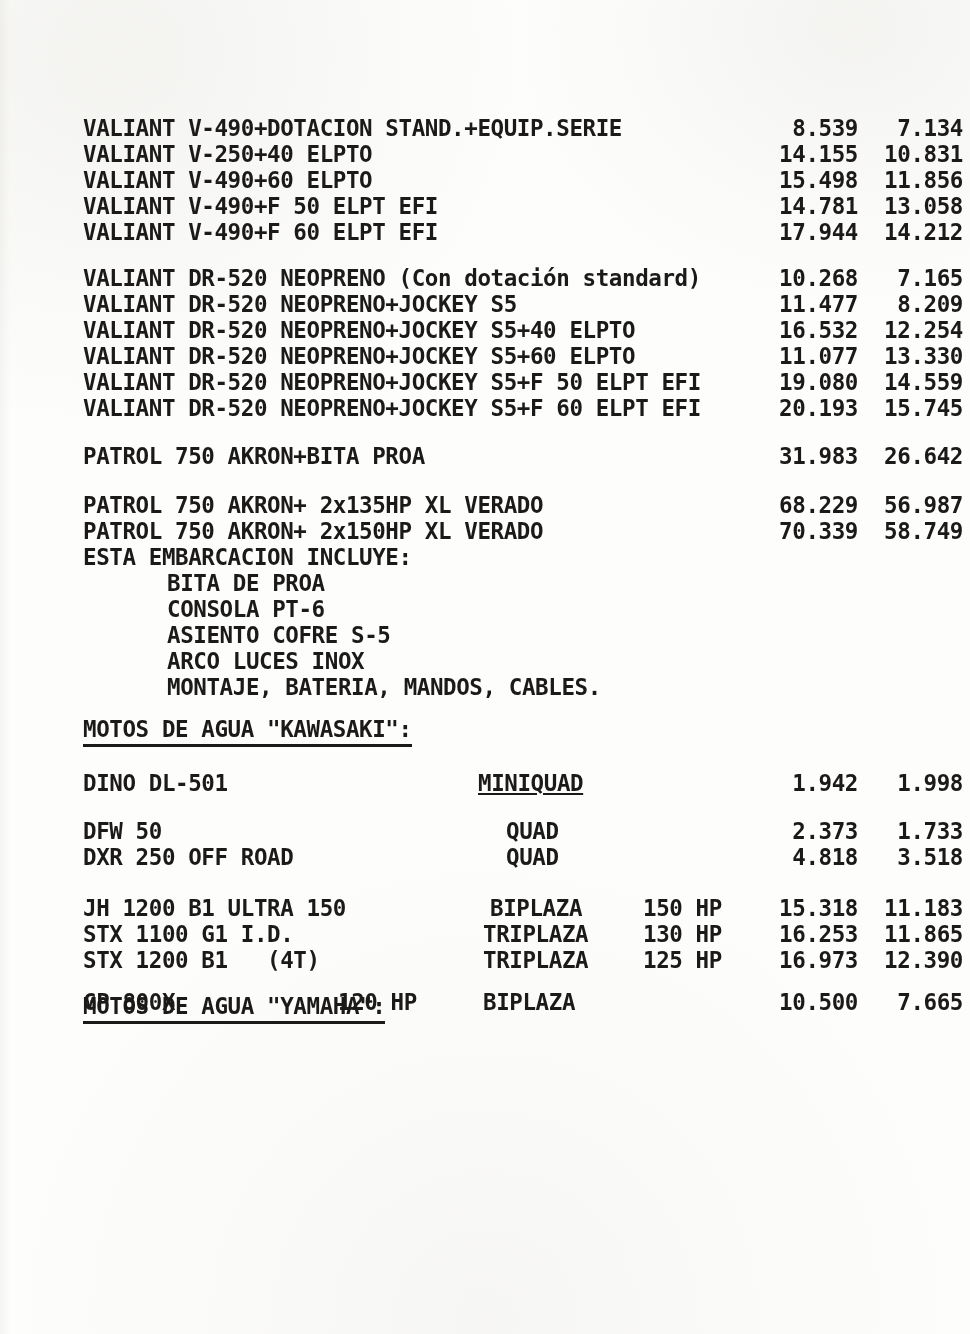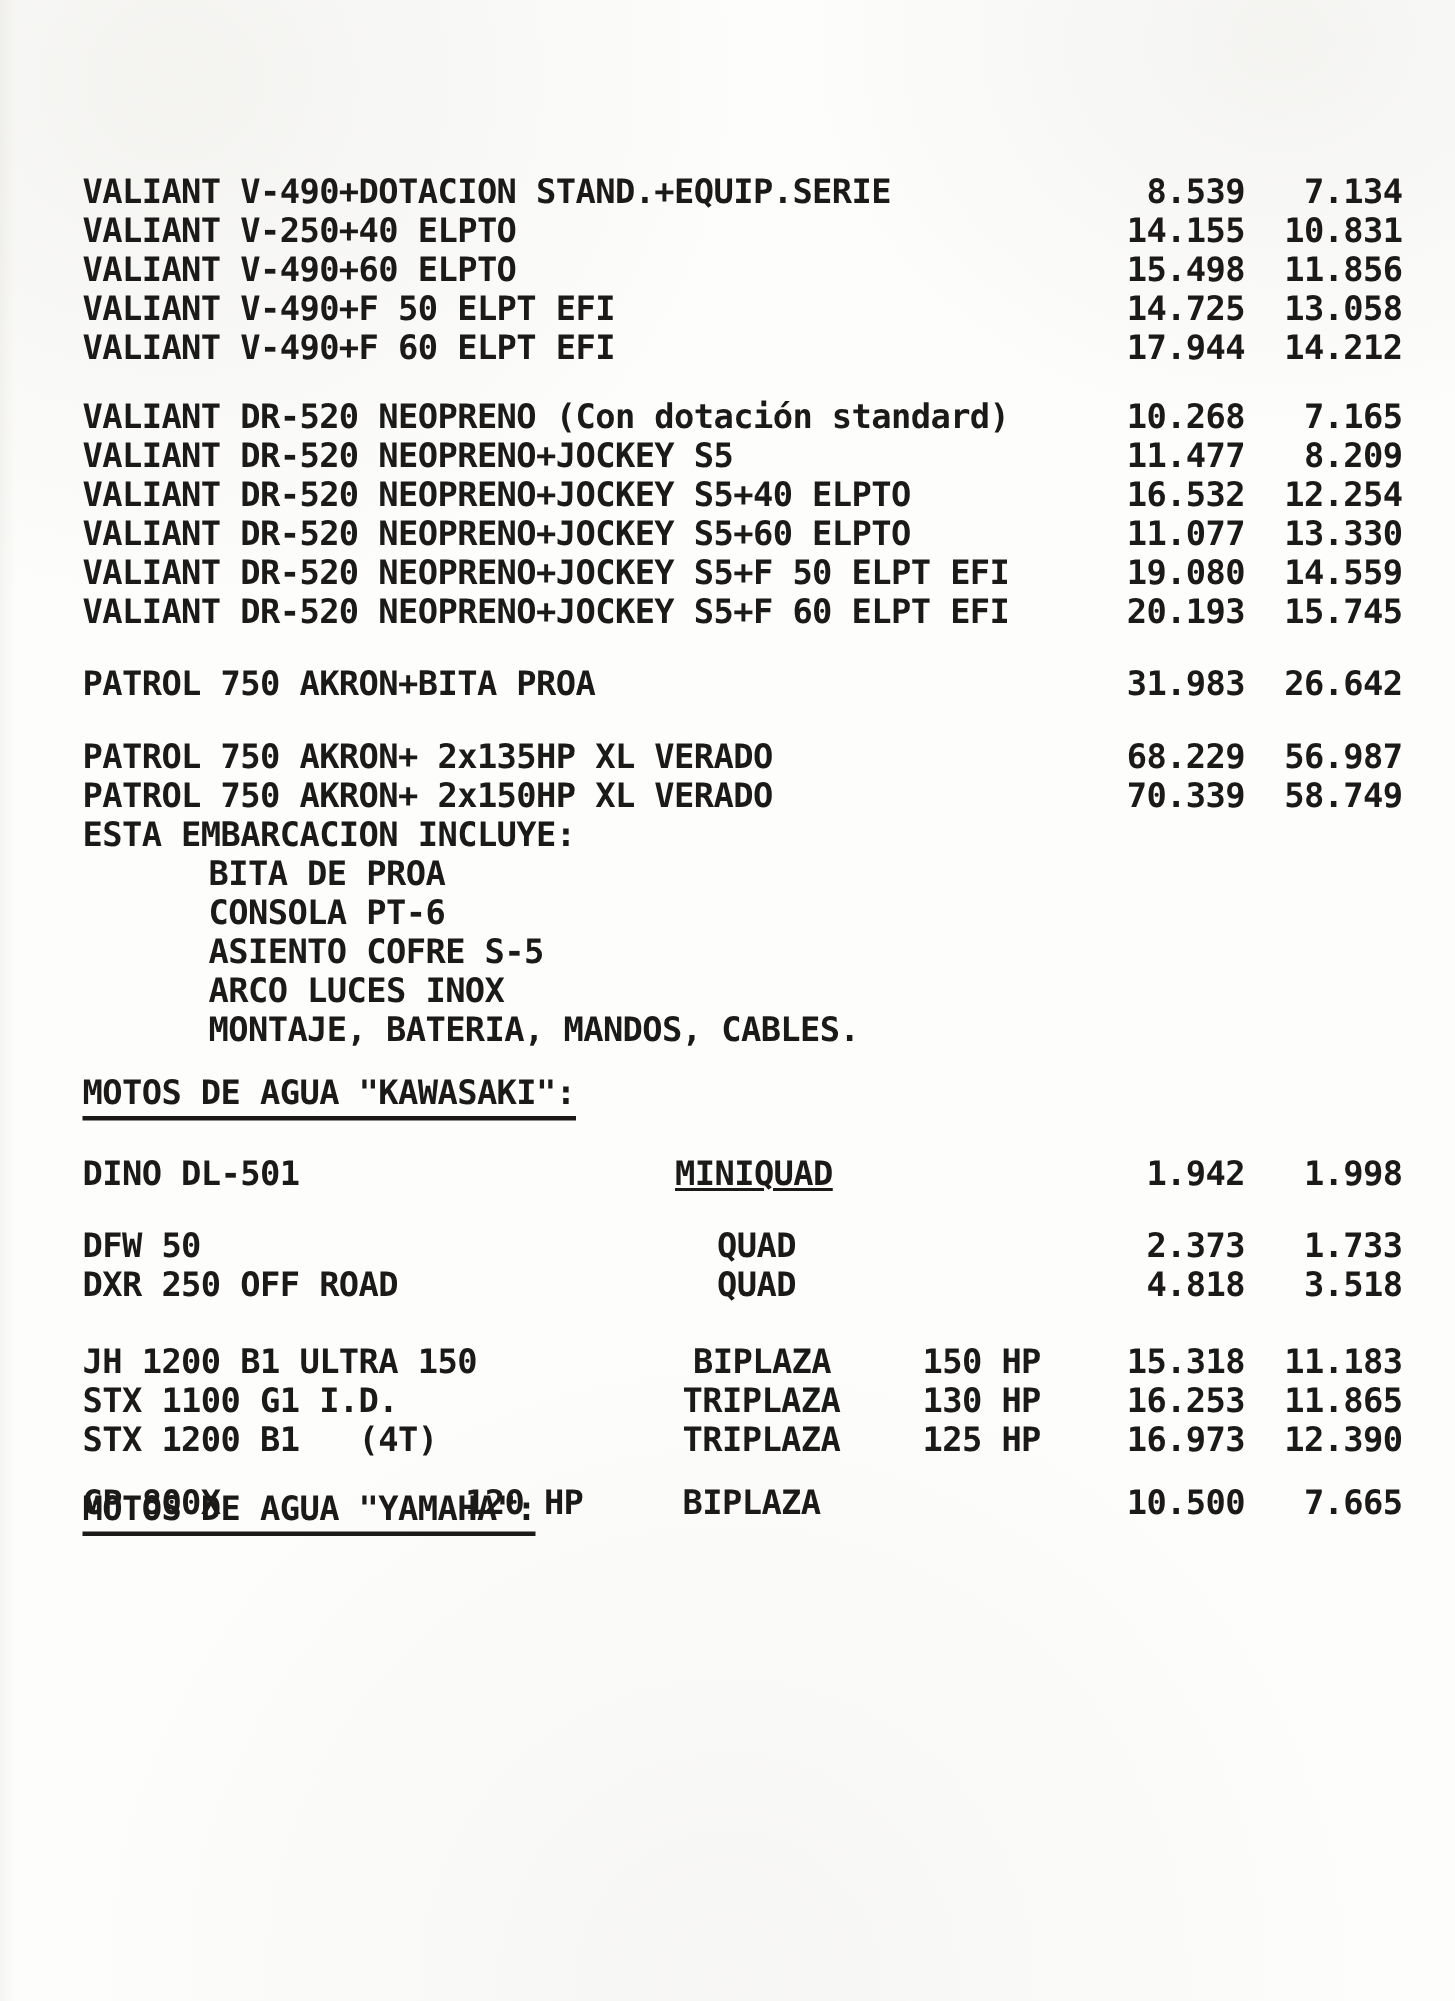--- a/index.html
+++ b/index.html
@@ -25,20 +25,21 @@
       radial-gradient(ellipse 50% 30% at 88% 2%, rgba(208,206,198,0.20), transparent 70%),
       radial-gradient(ellipse 70% 50% at 50% 99%, rgba(212,210,203,0.16), transparent 70%),
       linear-gradient(90deg, rgba(225,223,216,0.30) 0px, rgba(253,253,252,0) 10px);
     pointer-events: none;
     z-index: 0;
   }
   .sheet {
     position: absolute;
     inset: 0;
     z-index: 1;
+    margin-left: 28px;
   }
 
   
   .row {
     position: absolute;
     left: 0;
     right: 0;
     height: 26px;
     line-height: 26px;
     white-space: pre;
@@ -111,21 +112,21 @@
     <span class="cell price1">14.155</span>
     <span class="cell price2">10.831</span>
   </div>
   <div class="row" style="top:167px">
     <span class="cell desc">VALIANT V-490+60 ELPTO</span>
     <span class="cell price1">15.498</span>
     <span class="cell price2">11.856</span>
   </div>
   <div class="row" style="top:193px">
     <span class="cell desc">VALIANT V-490+F 50 ELPT EFI</span>
-    <span class="cell price1">14.725</span>
+    <span class="cell price1">14.781</span>
     <span class="cell price2">13.058</span>
   </div>
   <div class="row" style="top:219px">
     <span class="cell desc">VALIANT V-490+F 60 ELPT EFI</span>
     <span class="cell price1">17.944</span>
     <span class="cell price2">14.212</span>
   </div>
 
   <div class="row" style="top:265px">
     <span class="cell desc">VALIANT DR-520 NEOPRENO (Con dotación standard)</span>

